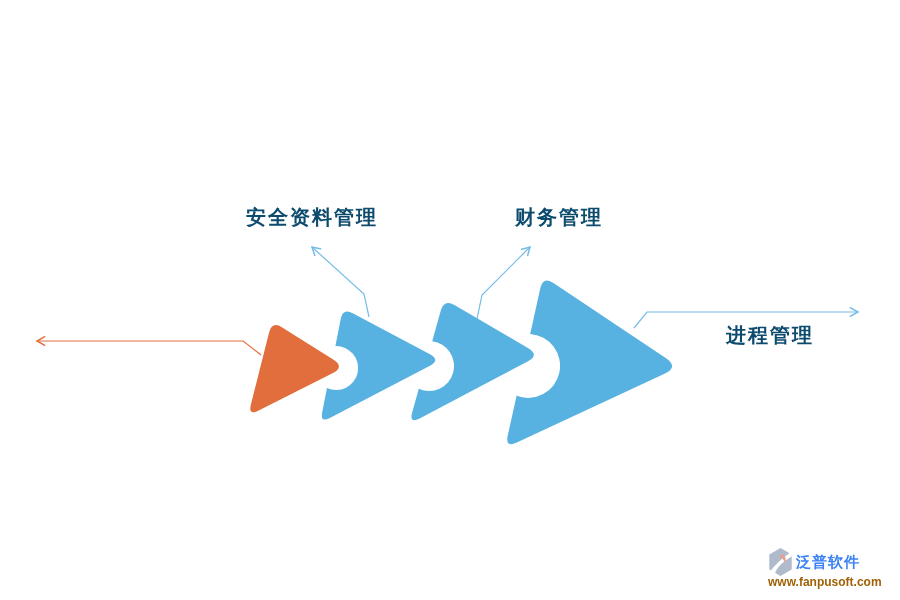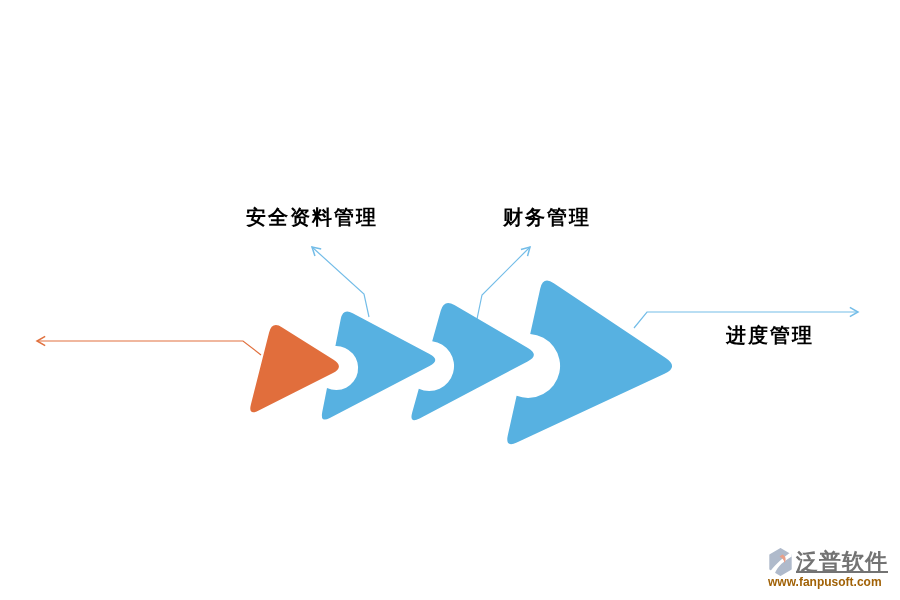--- a/index.html
+++ b/index.html
@@ -9,42 +9,41 @@
     background:#ffffff;
     overflow:hidden;
     font-family:"Liberation Sans", sans-serif;
   }
   #diagram-svg{position:absolute;left:0;top:0;}
   .shape-label{
     position:absolute;
     font-weight:bold;
     font-size:20px;
     letter-spacing:2px;
-    color:#000000;
+    color:#0c4a6e;
     white-space:nowrap;
   }
   .label-safety  {left:246px;top:204px;}
-  .label-finance {left:503px;top:204px;}
+  .label-finance {left:515px;top:204px;}
   .label-process {left:113px;top:355px;}
   .label-progress{left:726px;top:322px;}
 
   .watermark{
     position:absolute;
     left:768px;top:548px;
     width:128px;
   }
   .brand-row{display:flex;align-items:center;gap:3px;}
   .brand-name{
     font-weight:bold;
-    font-size:22px;
+    font-size:15px;
     letter-spacing:1px;
-    color:#737373;
+    color:#3b82f6;
     white-space:nowrap;
     line-height:1.1;
-    text-decoration:underline;
   }
   .brand-url{
     font-weight:bold;
     font-size:12px;
     color:#a16207;
     white-space:nowrap;
     margin-top:-1px;
   }
 </style>
 </head>
@@ -78,21 +77,21 @@
              L 419.6 418.4 Q 409 424 412.2 412.4 L 418.8 388.8
              A 25 25 0 1 0 432.2 341.2 Z" fill="#57B1E1"></path>
 
     <path d="M 540.2 288.7 Q 543 276 553.8 283.2 L 665.7 358.1 Q 679 367 664.5 373.8
              L 516.8 442.5 Q 505 448 507.8 435.3 L 516.6 395.8
              A 32 32 0 1 0 530.2 334 Z" fill="#57B1E1"></path>
   </svg>
 
   <div class="shape-label label-safety">安全资料管理</div>
   <div class="shape-label label-finance">财务管理</div>
-  <div class="shape-label label-progress">进度管理</div>
+  <div class="shape-label label-progress">进程管理</div>
 
   <div class="watermark">
     <div class="brand-row">
       <svg width="25" height="28" viewBox="0 0 26 30">
         <path d="M13 1 L24 7.5 V22.5 L13 29 L2 22.5 V7.5 Z" stroke-width="2" stroke-linejoin="round" fill="#AFBACB"></path>
         <path d="M13 1 L24 7.5 V22.5 L13 29 L2 22.5 V7.5 Z" fill="none" stroke-width="2" stroke-linejoin="round" stroke="#AFBACB"></path>
         <path d="M2 25 C 9 16 16 10 25 4 L 25 9 C 17 14 10 19 7 27 Z" fill="#ffffff"></path>
         <path d="M15 7 C 18.5 8.5 19.5 12 17.5 16 C 16.5 12.5 15 10.5 12 9 Z" fill="#E8A08A"></path>
       </svg>
       <span class="brand-name">泛普软件</span>

